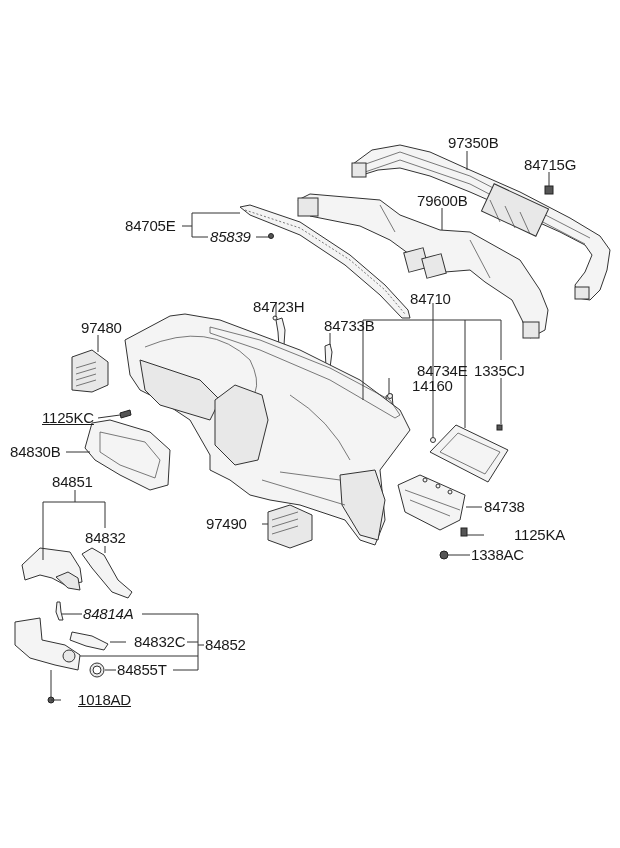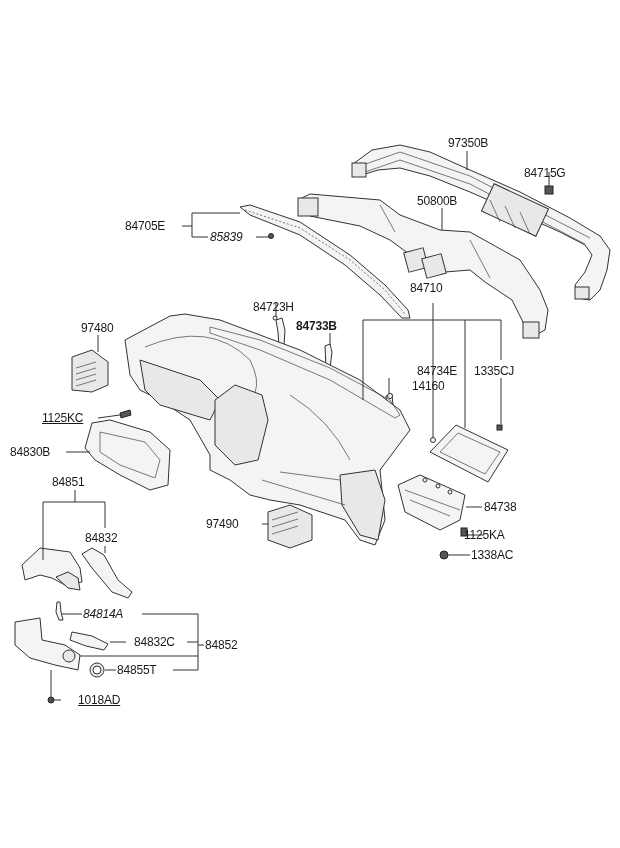--- a/index.html
+++ b/index.html
@@ -1,19 +1,19 @@
 <!DOCTYPE html>
 <html><head>
 <meta charset="utf-8">
 <style>
   html, body { margin: 0; padding: 0; background: #ffffff; }
   body { width: 620px; height: 848px; position: relative; overflow: hidden;
          font-family: "Liberation Sans", sans-serif; }
   #diagram { position: absolute; left: 0; top: 0; width: 620px; height: 848px; }
-  .lbl { position: absolute; font-size: 12px; color: #1a1a1a; white-space: nowrap;
+  .lbl { position: absolute; font-size: 15px; color: #1a1a1a; white-space: nowrap;
          line-height: 16px; letter-spacing: -0.2px; }
   svg .part { fill: #f4f4f4; stroke: #333; stroke-width: 1; }
   svg .part2 { fill: #e8e8e8; stroke: #333; stroke-width: 1; }
   svg .dark { fill: #555; stroke: #222; stroke-width: 1; }
   svg .line { fill: none; stroke: #333; stroke-width: 1; }
   svg .thin { fill: none; stroke: #444; stroke-width: 0.7; }
 </style>
 </head>
 <body>
 
@@ -170,36 +170,36 @@
     <polyline class="line" points="142,614 198,614 198,670 173,670"></polyline>
     <line class="line" x1="187" y1="642" x2="198" y2="642"></line>
     <line class="line" x1="198" y1="645" x2="204" y2="645"></line>
     <line class="line" x1="80" y1="656" x2="198" y2="656"></line>
     <line class="line" x1="51" y1="700" x2="61" y2="700"></line>
     <line class="line" x1="51" y1="670" x2="51" y2="697"></line>
   </g>
 </svg>
 
 <span class="lbl" style="left:448px; top:135px;">97350B</span>
-<span class="lbl" style="left:524px; top:165px;">84715G</span>
-<span class="lbl" style="left:417px; top:193px;">50800B</span>
+<span class="lbl" style="left:524px; top:157px;">84715G</span>
+<span class="lbl" style="left:417px; top:193px;">79600B</span>
 <span class="lbl" style="left:125px; top:218px;">84705E</span>
 <span class="lbl" style="left:210px; top:229px;font-style:italic;">85839</span>
 <span class="lbl" style="left:253px; top:287px;margin-top:12px;">84723H</span>
-<span class="lbl" style="left:410px; top:280px;">84710</span>
-<span class="lbl" style="left:296px; top:318px;font-weight:bold;">84733B</span>
+<span class="lbl" style="left:410px; top:291px;">84710</span>
+<span class="lbl" style="left:324px; top:318px;">84733B</span>
 <span class="lbl" style="left:81px; top:320px;">97480</span>
 <span class="lbl" style="left:369px; top:363px;margin-left:48px;">84734E</span>
 <span class="lbl" style="left:412px; top:378px;">14160</span>
 <span class="lbl" style="left:474px; top:363px;">1335CJ</span>
 <span class="lbl" style="left:42px; top:410px;text-decoration:underline;">1125KC</span>
 <span class="lbl" style="left:10px; top:444px;">84830B</span>
 <span class="lbl" style="left:52px; top:474px;">84851</span>
 <span class="lbl" style="left:484px; top:499px;">84738</span>
 <span class="lbl" style="left:206px; top:516px;">97490</span>
 <span class="lbl" style="left:85px; top:530px;">84832</span>
-<span class="lbl" style="left:464px; top:527px;text-align:center;">1125KA</span>
+<span class="lbl" style="left:514px; top:527px;text-align:center;">1125KA</span>
 <span class="lbl" style="left:471px; top:547px;">1338AC</span>
 <span class="lbl" style="left:83px; top:606px;font-style:italic;">84814A</span>
 <span class="lbl" style="left:134px; top:634px;">84832C</span>
 <span class="lbl" style="left:205px; top:637px;">84852</span>
 <span class="lbl" style="left:117px; top:662px;">84855T</span>
 <span class="lbl" style="left:78px; top:692px;text-decoration:underline;">1018AD</span>
 
 </body></html>

